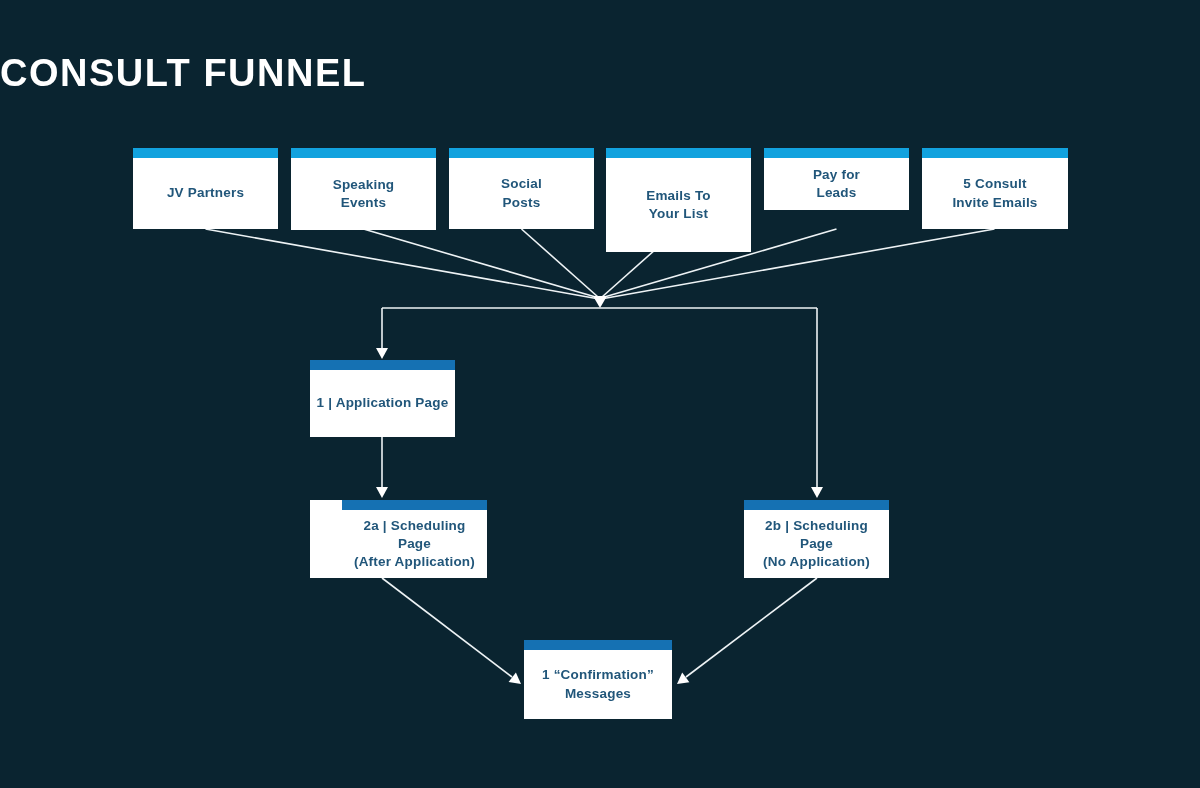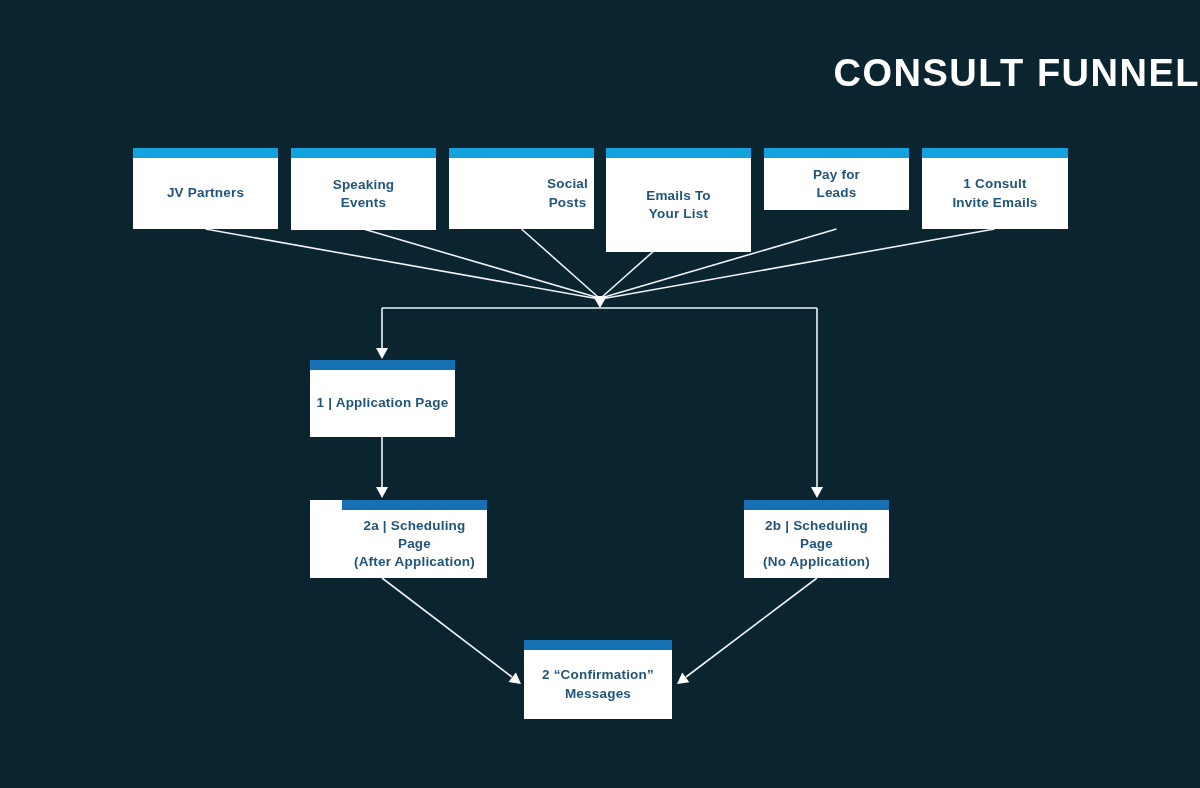--- a/index.html
+++ b/index.html
@@ -6,21 +6,21 @@
   #canvas{
     position:relative;
     width:1200px;height:788px;
     background:#0a2430;
     overflow:hidden;
     font-family:"Liberation Sans", sans-serif;
   }
   #title{
     position:absolute;
     left:0;top:52px;width:1200px;
-    text-align:right;
+    text-align:left;
     color:#ffffff;
     font-size:38px;
     font-weight:600;
     letter-spacing:1.5px;
   }
   #edges{position:absolute;left:0;top:0;}
   .edge{stroke:#eef3f5;stroke-width:1.6;fill:none;}
   .arrowhead{fill:#ffffff;stroke:none;}
   .node{
     position:absolute;
@@ -41,21 +41,21 @@
     font-size:13.5px;
     font-weight:600;
     line-height:1.35;
     letter-spacing:0.2px;
     white-space:pre-line;
     padding:2px 6px;
   }
   
   #node-jv        {left:133px; top:148px; width:145px; height:81px;}
   #node-speaking  {left:291px; top:148px; width:145px; height:82px;}
-  #node-social    {left:449px; top:148px; width:145px; height:81px;align-items:flex-end;}
+  #node-social    {left:449px; top:148px; width:145px; height:81px;}
   #node-emails    {left:606px; top:148px; width:145px; height:104px;}
   #node-pay       {left:764px; top:148px; width:145px; height:62px;}
   #node-invite    {left:922px; top:148px; width:146px; height:81px;}
   
   #node-application  {left:310px; top:360px; width:145px; height:77px;}
   #node-sched-after  {left:310px; top:500px; width:145px; height:78px;padding-left:32px;}
   #node-sched-no     {left:744px; top:500px; width:145px; height:78px;}
   #node-confirmation {left:524px; top:640px; width:148px; height:79px;}
 </style>
 </head>
@@ -112,37 +112,37 @@
     <div class="label">Emails To
 Your List</div>
   </div>
   <div class="node source" id="node-pay">
     <div class="bar"></div>
     <div class="label">Pay for
 Leads</div>
   </div>
   <div class="node source" id="node-invite">
     <div class="bar"></div>
-    <div class="label">1 Consult
+    <div class="label">5 Consult
 Invite Emails</div>
   </div>
 
   <div class="node flow" id="node-application">
     <div class="bar"></div>
     <div class="label">1 | Application Page</div>
   </div>
   <div class="node flow" id="node-sched-after">
     <div class="bar"></div>
     <div class="label">2a | Scheduling Page
 (After Application)</div>
   </div>
   <div class="node flow" id="node-sched-no">
     <div class="bar"></div>
     <div class="label">2b | Scheduling Page
 (No Application)</div>
   </div>
   <div class="node flow" id="node-confirmation">
     <div class="bar"></div>
-    <div class="label">2 “Confirmation”
+    <div class="label">1 “Confirmation”
 Messages</div>
   </div>
 
 </div>
 
 </body></html>

